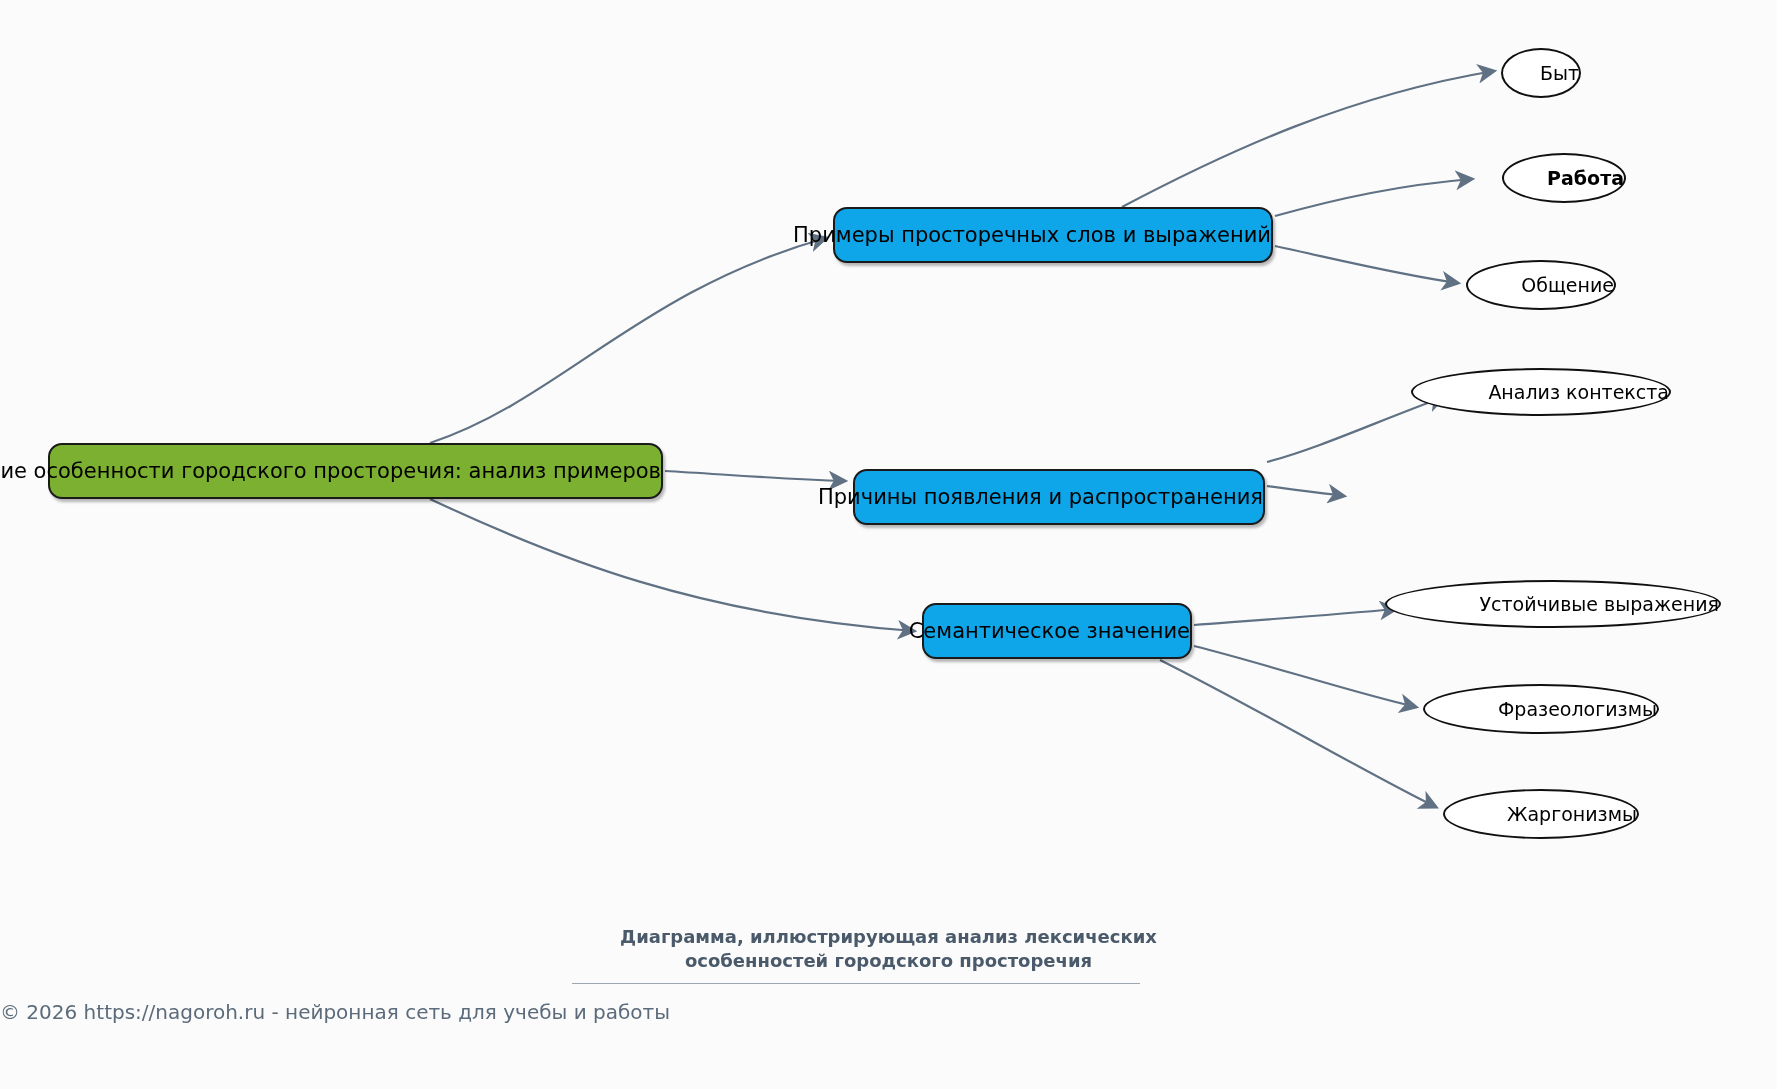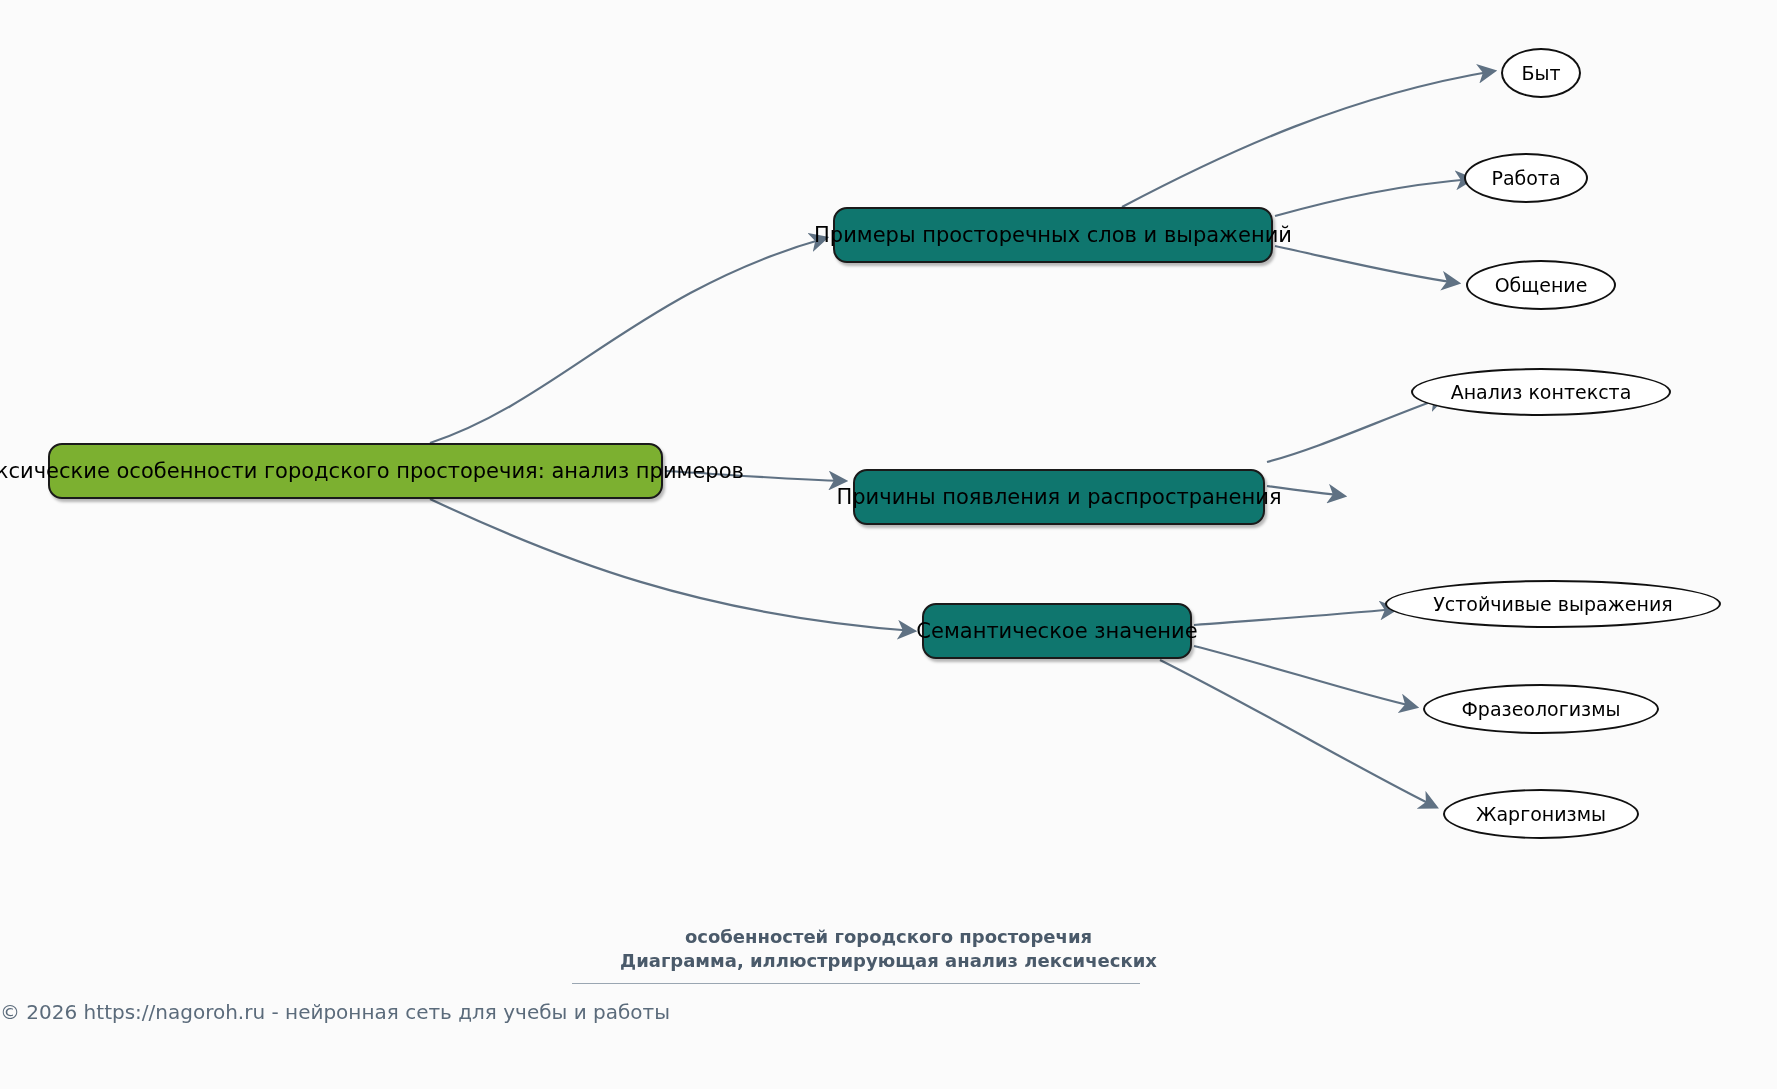--- a/index.html
+++ b/index.html
@@ -20,35 +20,35 @@
     left: 0;
     top: 0;
     width: 1777px;
     height: 1089px;
     pointer-events: none;
   }
   .node {
     position: absolute;
     display: flex;
     align-items: center;
-    justify-content: center;
+    justify-content: flex-end;
     box-sizing: border-box;
     text-align: center;
     color: #000000;
     white-space: nowrap;
   }
   .node-root {
     background: #7cb030;
     border: 2px solid #1a1a1a;
     border-radius: 14px;
     font-size: 21px;
     box-shadow: 2px 3px 3px rgba(0,0,0,0.28);
   }
   .node-branch {
-    background: #0f766e;
+    background: #0ea5e9;
     border: 2px solid #1a1a1a;
     border-radius: 14px;
     font-size: 21px;
     box-shadow: 2px 3px 3px rgba(0,0,0,0.28);
   }
   .node-leaf {
     background: #ffffff;
     border: 2px solid #101010;
     border-radius: 50%;
     font-size: 19px;
@@ -119,21 +119,21 @@
   </div>
 
   <div class="node node-branch" style="left:922px; top:603px; width:270px; height:56px;">
     <span>Семантическое значение</span>
   </div>
 
   <div class="node node-leaf" style="left:1501px; top:48px; width:80px; height:50px;">
     <span>Быт</span>
   </div>
 
-  <div class="node node-leaf" style="left:1464px; top:153px; width:124px; height:50px;">
+  <div class="node node-leaf" style="left:1502px; top:153px; width:124px; height:50px;font-weight:bold;">
     <span>Работа</span>
   </div>
 
   <div class="node node-leaf" style="left:1466px; top:260px; width:150px; height:50px;">
     <span>Общение</span>
   </div>
 
   <div class="node node-leaf" style="left:1411px; top:368px; width:260px; height:48px;">
     <span>Анализ контекста</span>
   </div>
@@ -145,21 +145,21 @@
 
   <div class="node node-leaf" style="left:1385px; top:580px; width:336px; height:48px;">
     <span>Устойчивые выражения</span>
   </div>
 
   <div class="node node-leaf" style="left:1443px; top:789px; width:196px; height:50px;">
     <span>Жаргонизмы</span>
   </div>
 
   <div class="caption" style="top:925px;">
+    <div>Диаграмма, иллюстрирующая анализ лексических</div>
     <div>особенностей городского просторечия</div>
-    <div>Диаграмма, иллюстрирующая анализ лексических</div>
   </div>
 
   <div class="caption-rule" style="left:572px; top:983px; width:568px;"></div>
 
   <div class="copyright" style="top:1000px;">© 2026 https://nagoroh.ru - нейронная сеть для учебы и работы</div>
 
 </div>
 
 </body></html>

